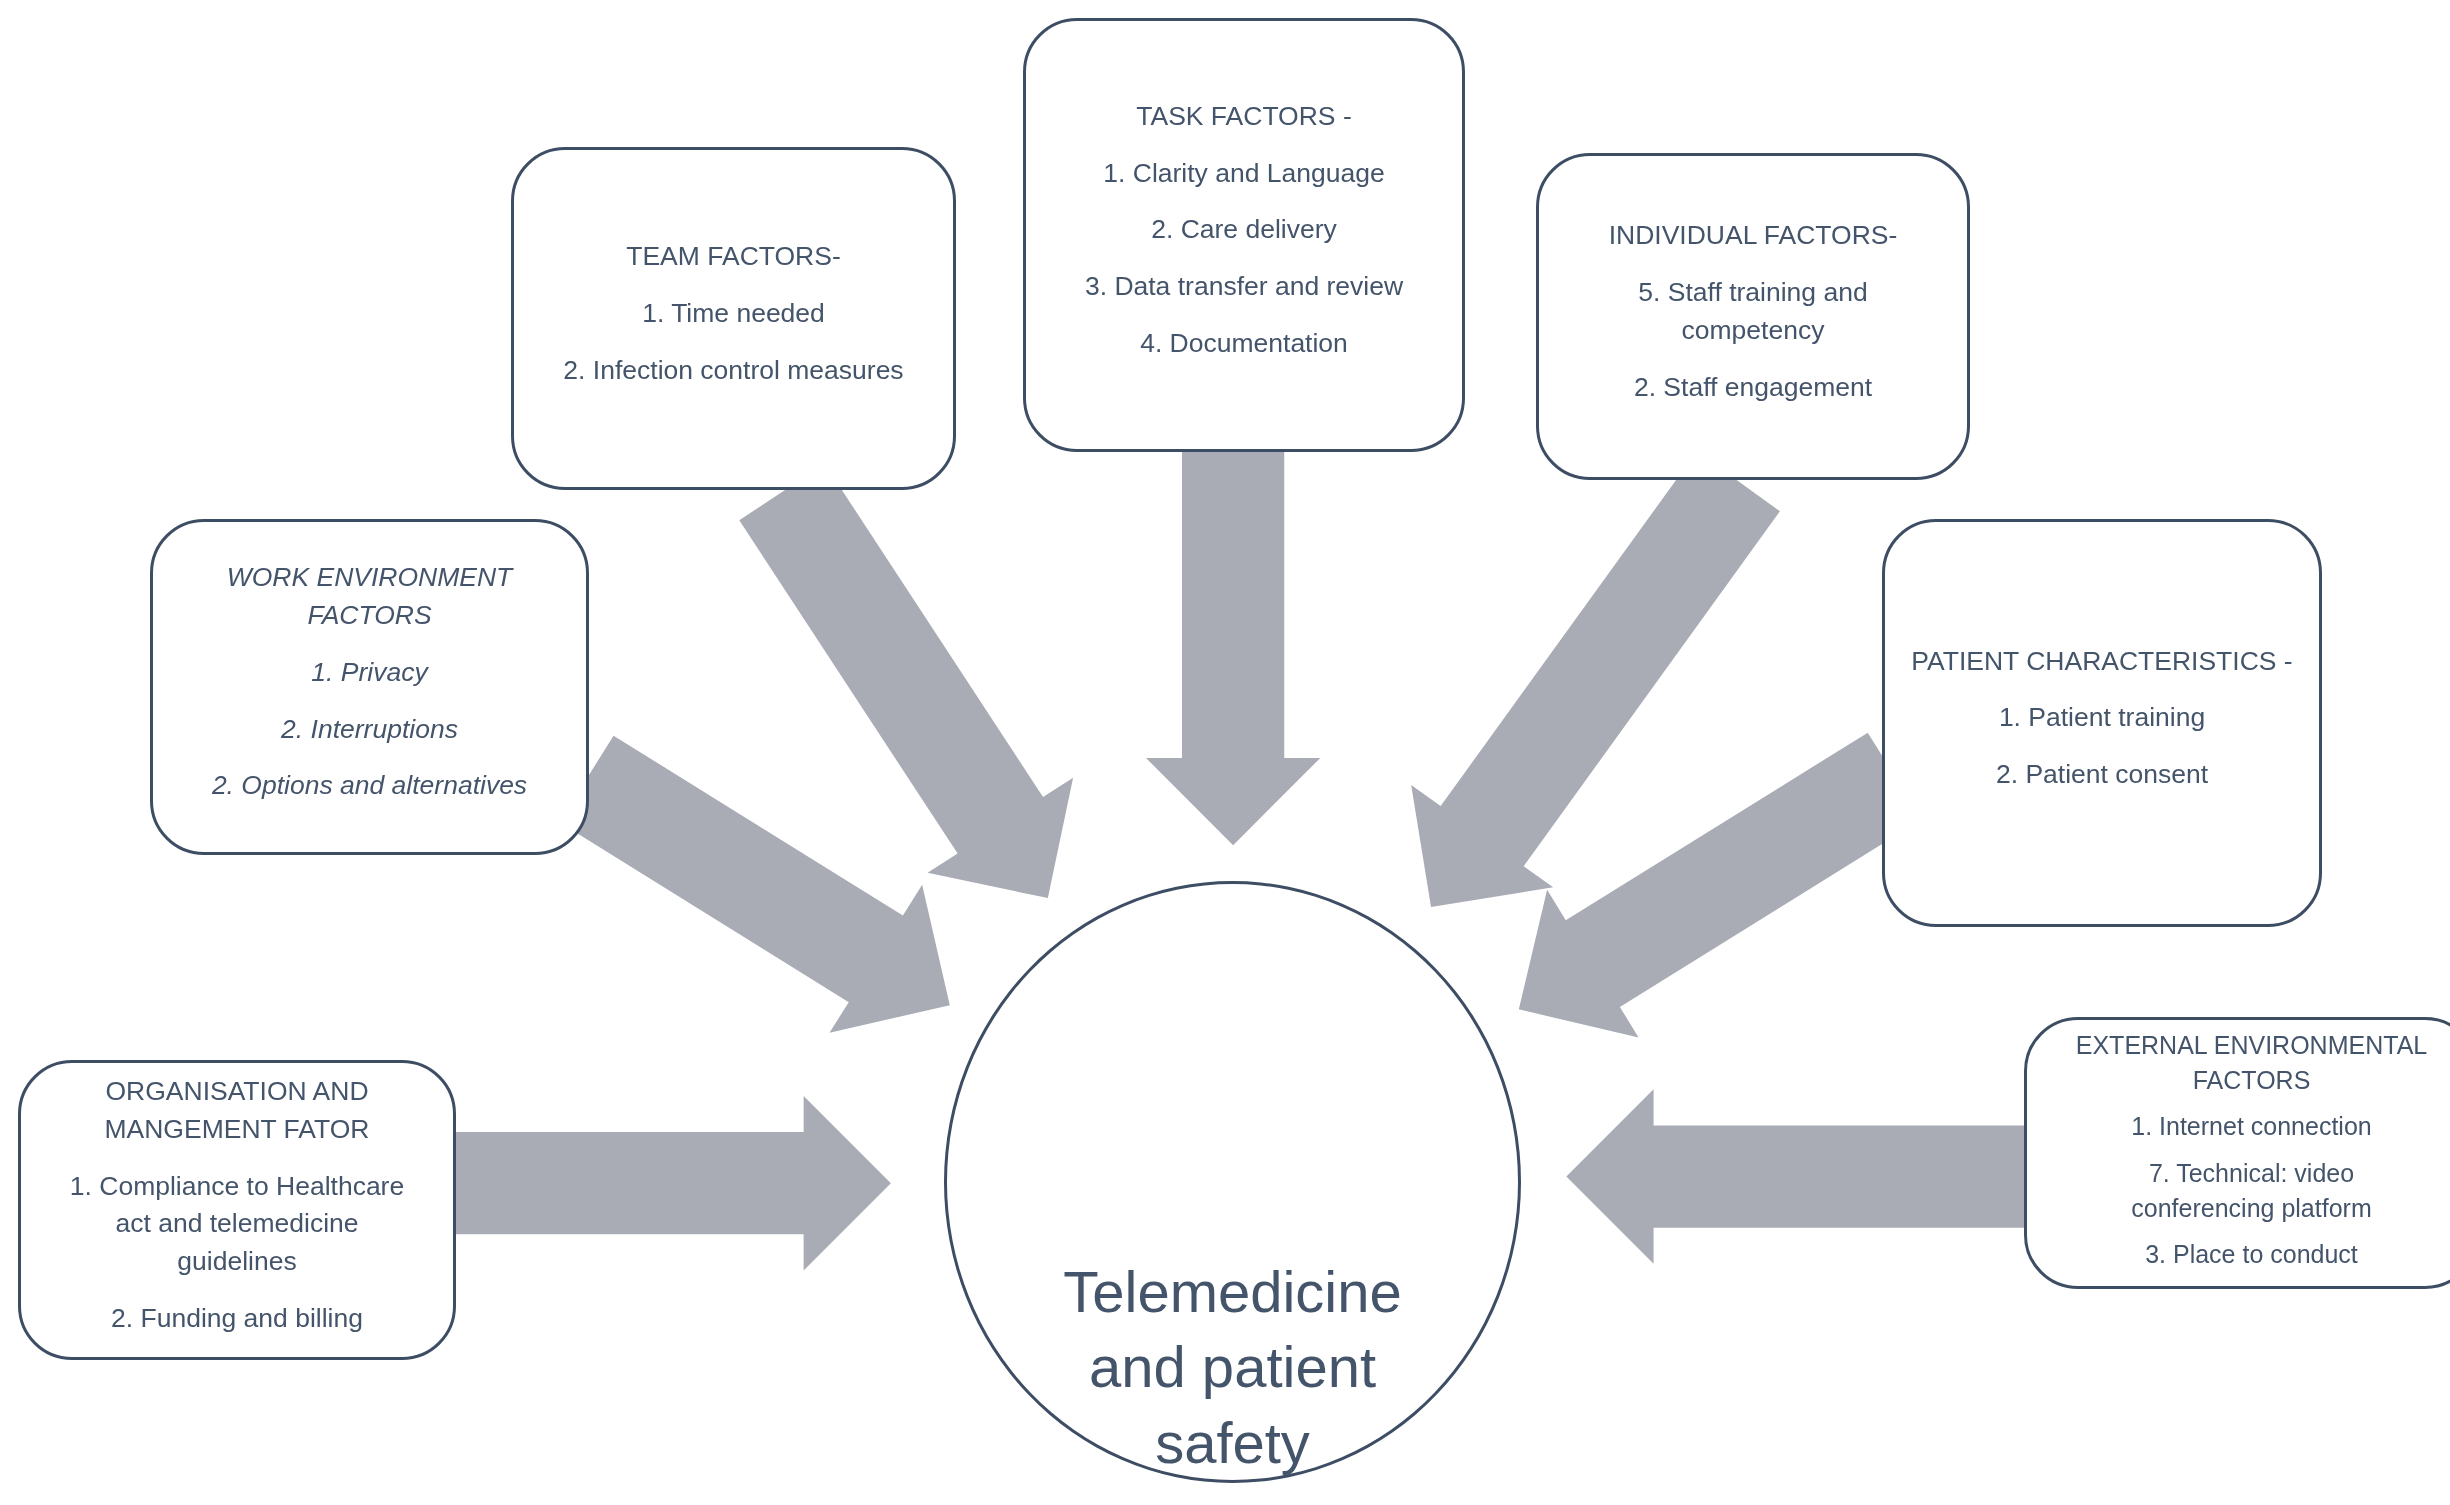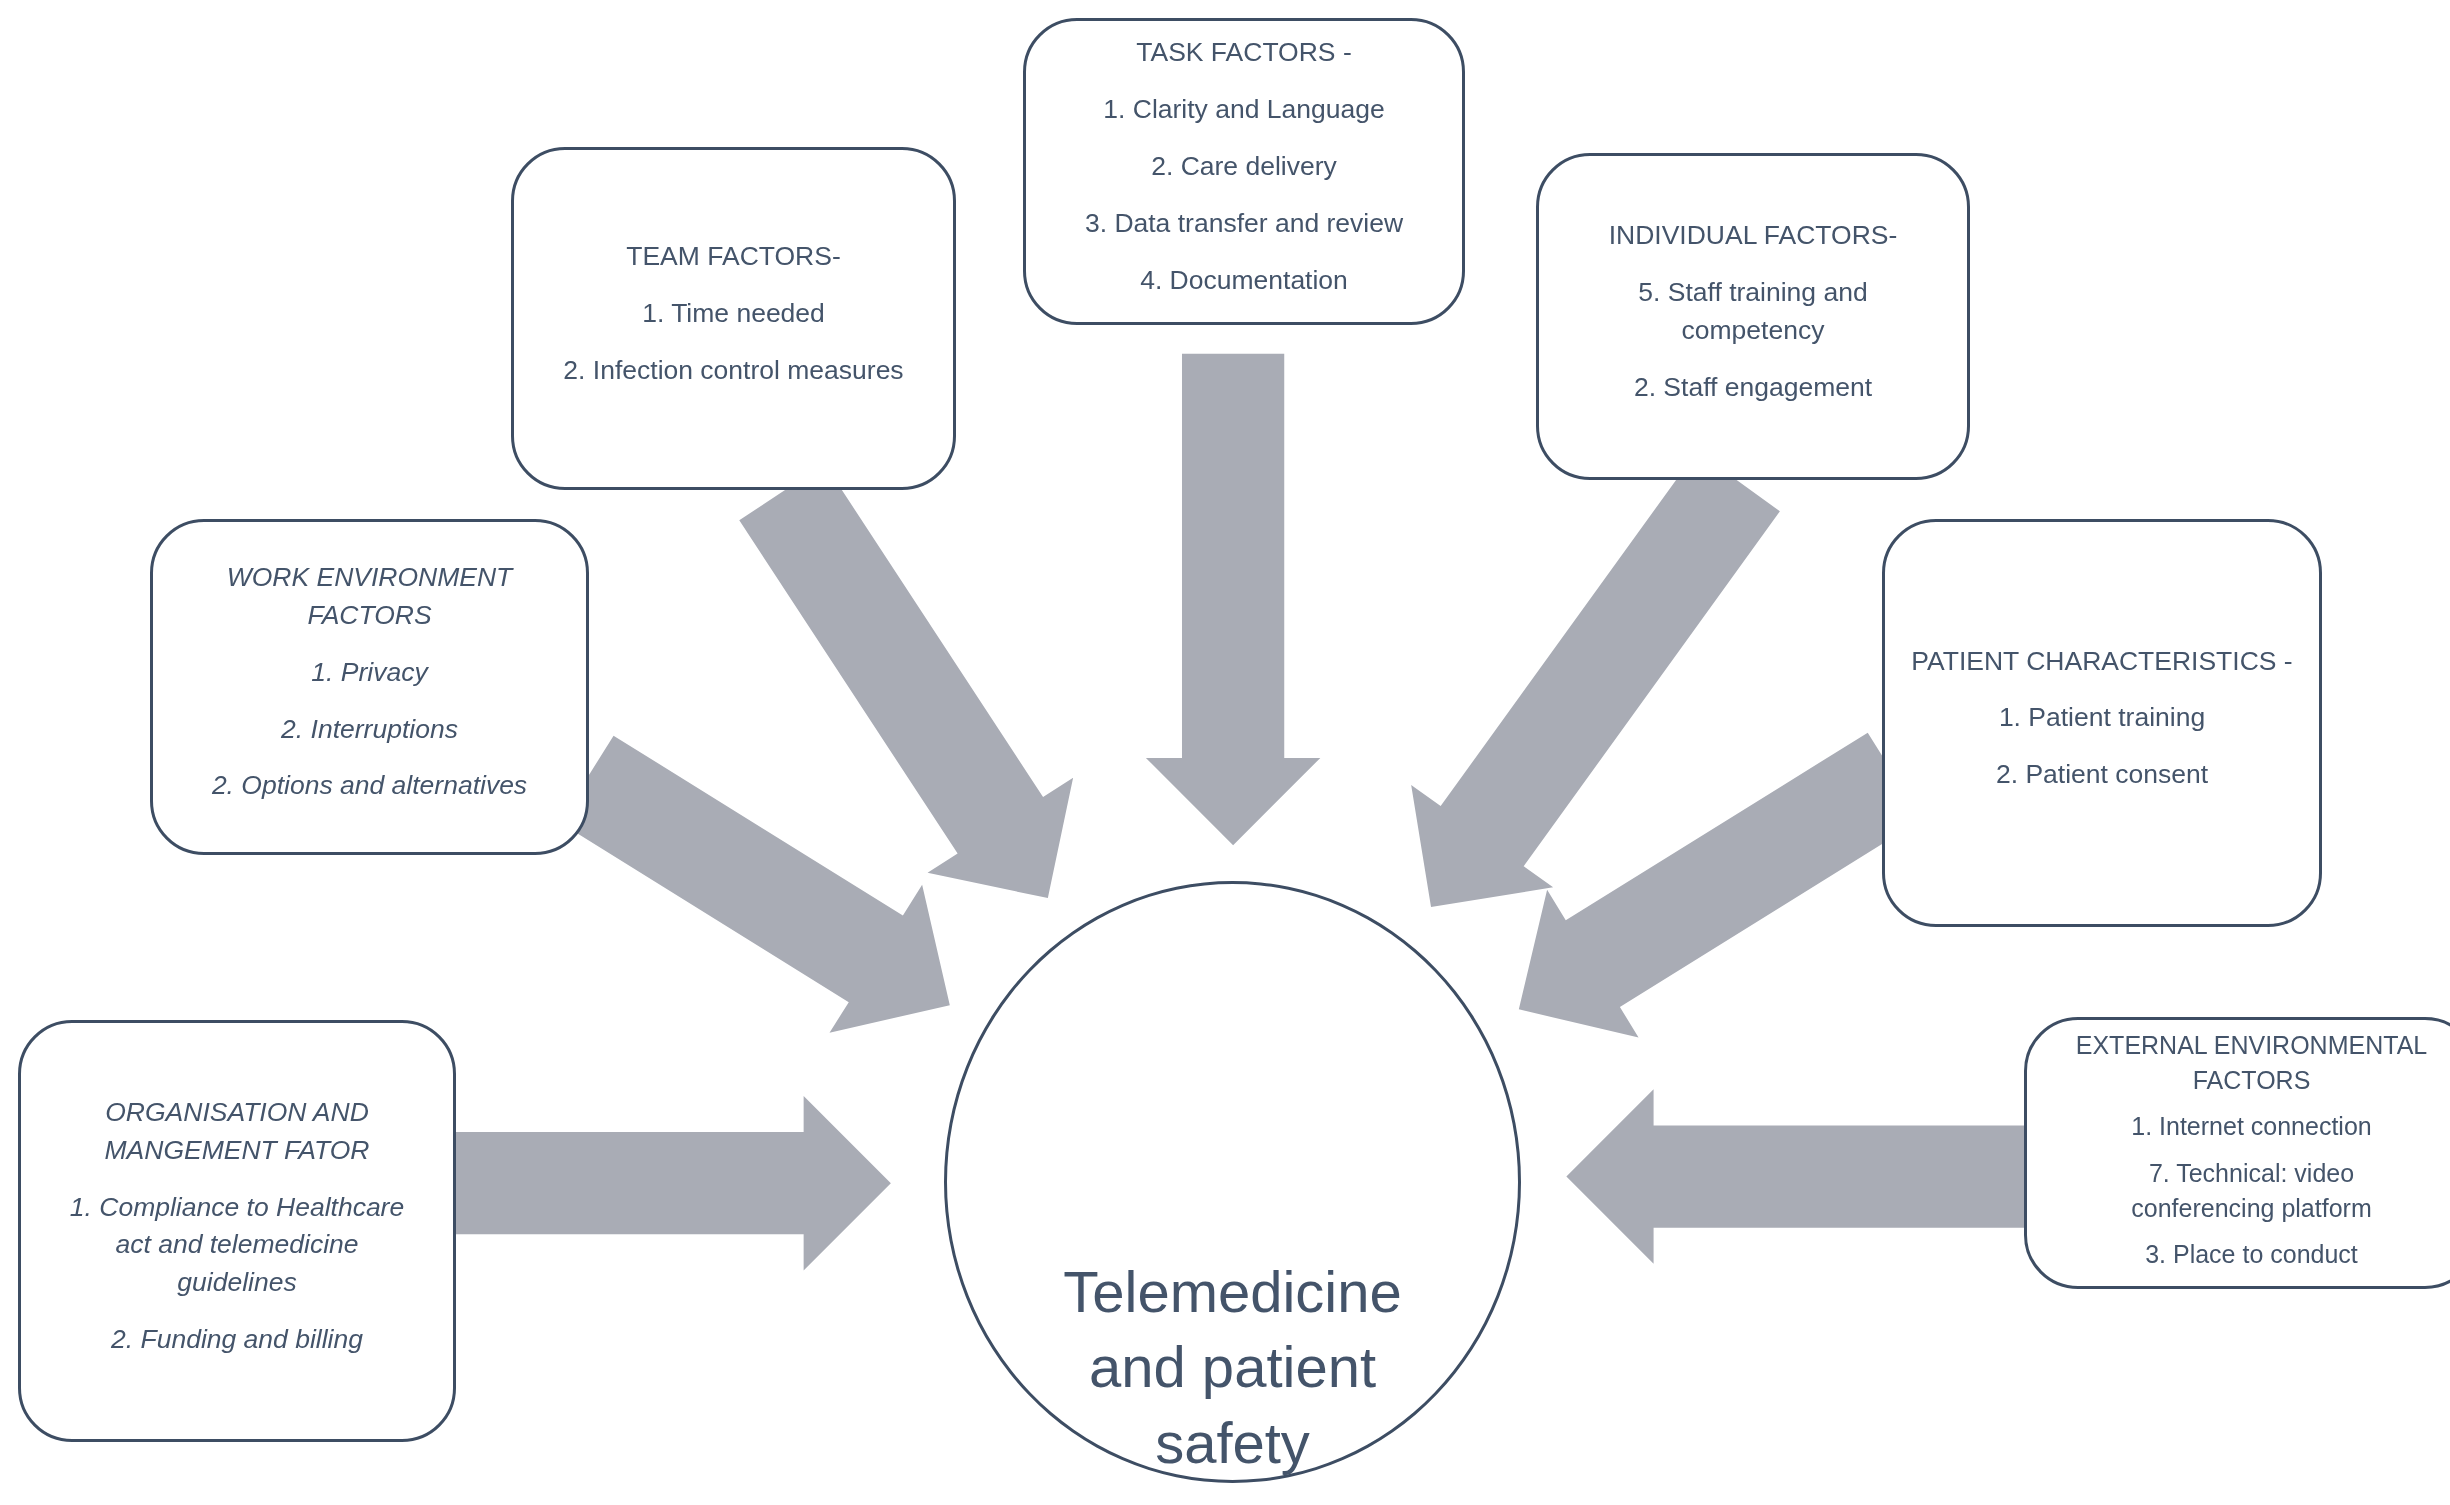--- a/index.html
+++ b/index.html
@@ -27,25 +27,25 @@
     display:flex;flex-direction:column;
     align-items:center;justify-content:center;
     text-align:center;
     color:var(--text);
     font-size:26.5px;line-height:1.42;
     padding:12px 18px;
   }
   .box-title{margin:0 0 9.6px 0;}
   .box-item{margin:9.6px 0;}
   .box-team        {left:511px;  top:147px;  width:445px; height:343px;}
-  .box-task        {left:1023px; top:18px;   width:442px; height:307px;}
+  .box-task        {left:1023px; top:18px;   width:442px; height:434px;}
   .box-individual  {left:1536px; top:153px;  width:434px; height:327px;}
   .box-work        {left:150px;  top:519px;  width:439px; height:336px;font-style:italic;}
   .box-patient     {left:1882px; top:519px;  width:440px; height:408px;}
-  .box-organisation{left:18px;   top:1020px; width:438px; height:422px;font-style:italic;}
+  .box-organisation{left:18px;   top:1060px; width:438px; height:300px;}
   .box-external    {left:2024px; top:1017px; width:455px; height:272px; font-size:25px;}
   .box-external .box-item{margin:5.4px 0;}
   .box-external .box-title{margin-bottom:5.4px;max-width:361px;}
   .box-work .box-title{max-width:349px;}
   .box-organisation .box-title{max-width:349px;}
   .box-organisation .box-item{max-width:355px;}
   .box-individual .box-item{max-width:289px;}
   .box-external .box-item{max-width:337px;}
   .box-patient .box-title{white-space:nowrap;}
   .center-ellipse{

